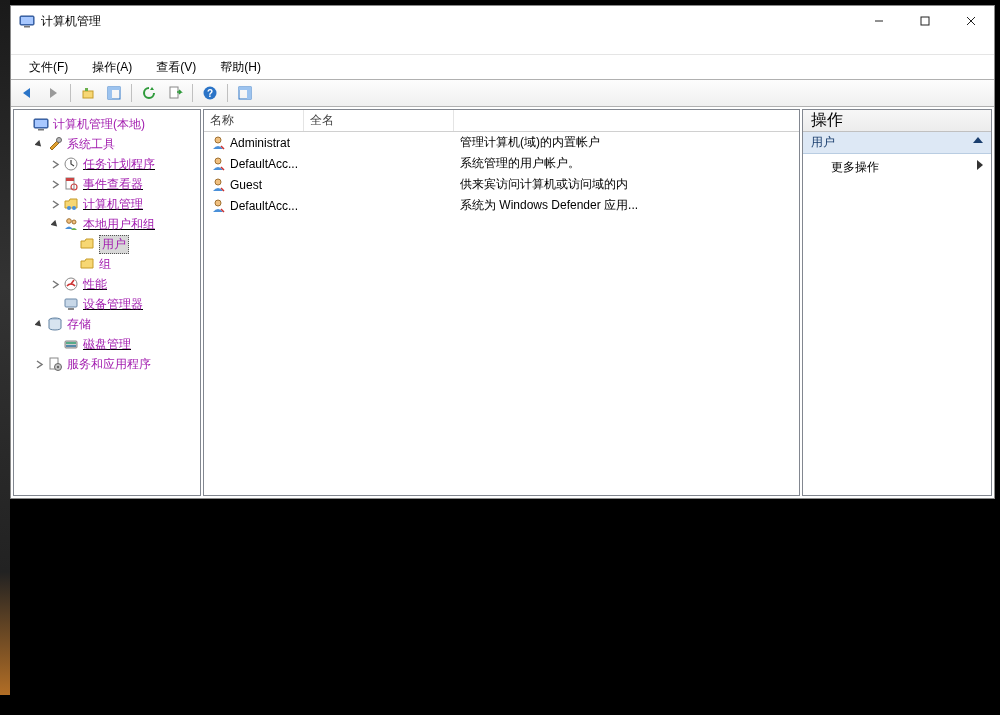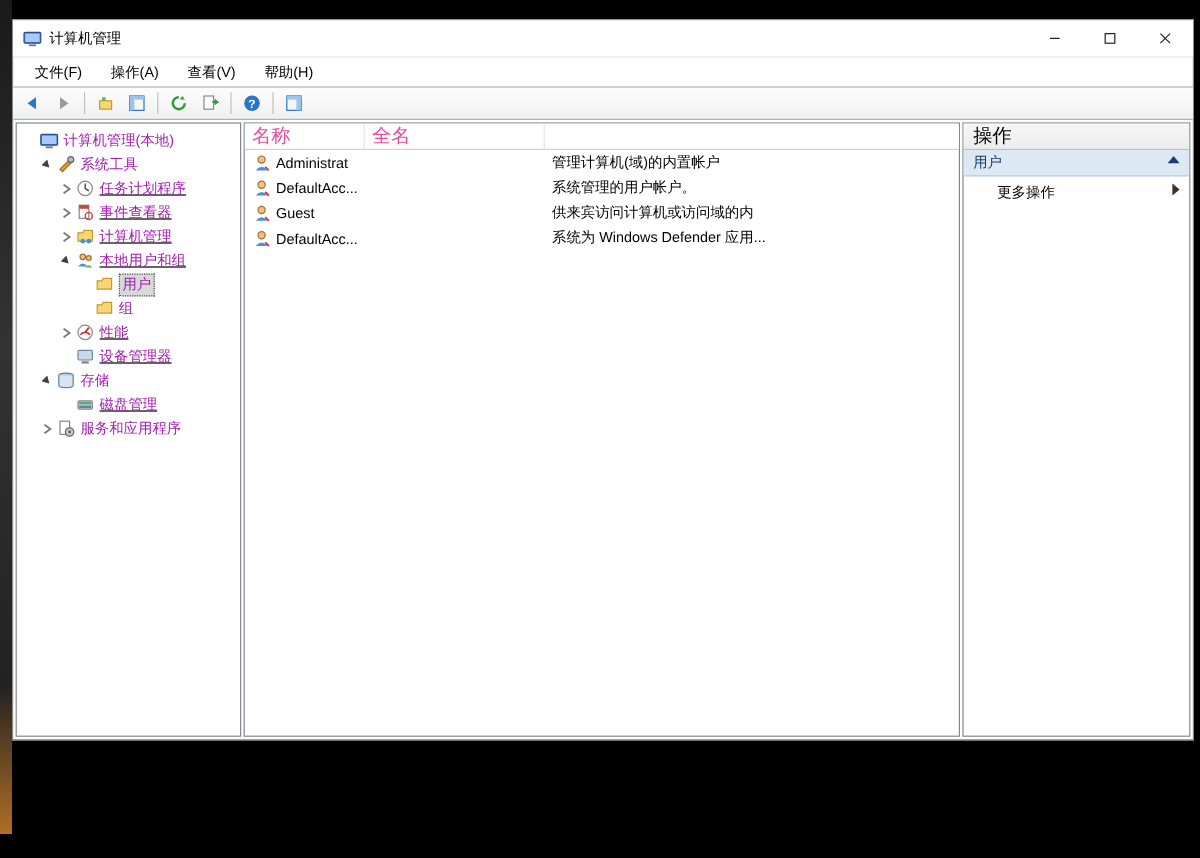--- a/index.html
+++ b/index.html
@@ -17,22 +17,22 @@
       left: 0; top: 0; width: 10px; height: 715px;
       background: linear-gradient(#1a1a1a, #333 40%, #222 80%, #c97a26);
     }
     .scrap-bottom {
       position: absolute;
       left: 0; bottom: 0; width: 1000px; height: 20px;
       background: #000;
     }
     .window {
       position: absolute;
-      left: 10px; top: 16px;
-      width: 985px; height: 601px;
+      left: 10px; top: 5px;
+      width: 985px; height: 494px;
       background: #fff;
       border: 1px solid #8a8a8a;
       display: flex; flex-direction: column;
     }
     
     .titlebar {
       height: 30px;
       background: #fff;
       display: flex; align-items: center;
       padding: 0 0 0 8px;
@@ -46,20 +46,21 @@
       width: 46px; height: 30px;
       display: flex; align-items: center; justify-content: center;
       color: #222;
     }
     
     .menubar {
       height: 25px;
       display: flex; align-items: center;
       padding: 0 6px;
       border-top: 1px solid #e5e5e5;
+      margin-top: 18px;
     }
     .menu-item {
       padding: 2px 12px;
       color: #000;
     }
     
     .toolbar {
       height: 28px;
       border-top: 1px solid #b0b0b0;
       border-bottom: 1px solid #b0b0b0;
@@ -112,21 +113,21 @@
     .indent1 { padding-left: 16px; }
     .indent2 { padding-left: 32px; text-decoration: underline; }
     .indent3 { padding-left: 48px; }
     
     .list-header {
       height: 22px; display: flex; align-items: stretch;
       border-bottom: 1px solid #d0d0d0;
       background: #fff;
     }
     .col-head {
-      font-size:16px; color:#ec4899;
+      font-size:12px; color:#404040;
       display:flex; align-items:center; padding:0 6px;
       border-right: 1px solid #e4e4e4;
     }
     .col-name { width: 100px; }
     .col-full { width: 150px; }
     .col-desc { flex:1; }
     .list-body { flex:1; overflow:auto; }
     .list-row {
       display:flex; align-items:center; height:21px;
     }

